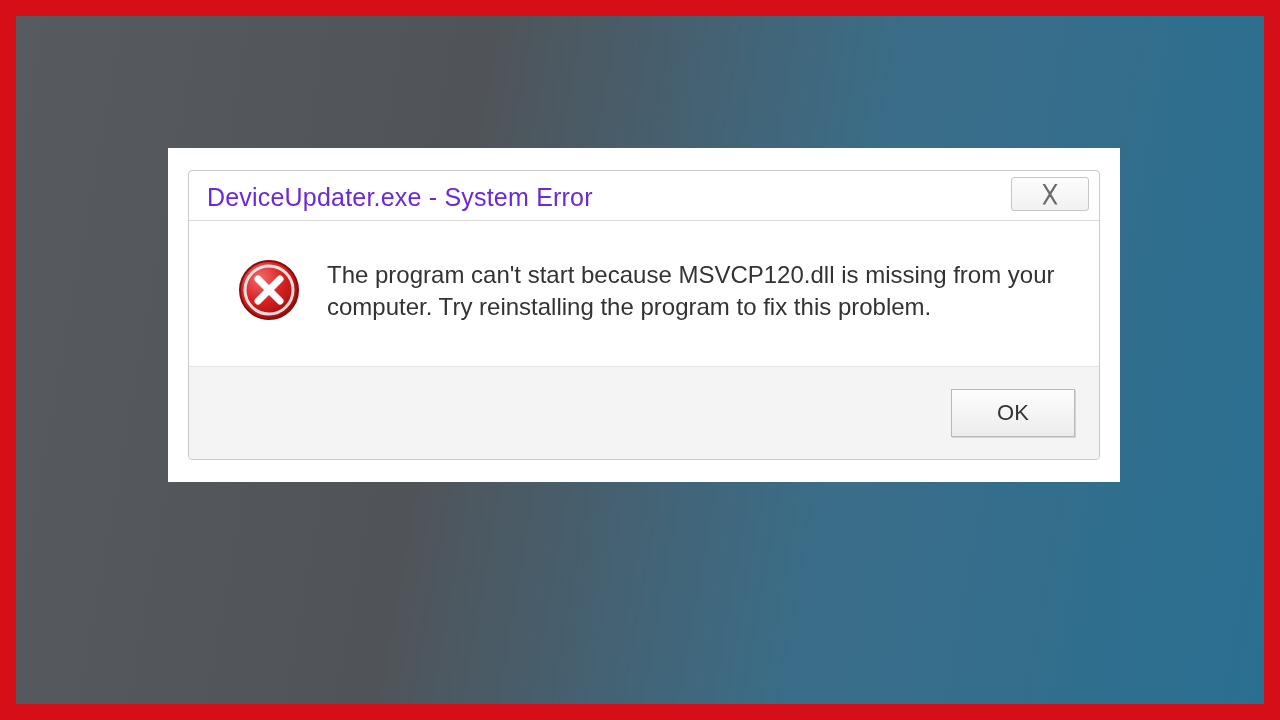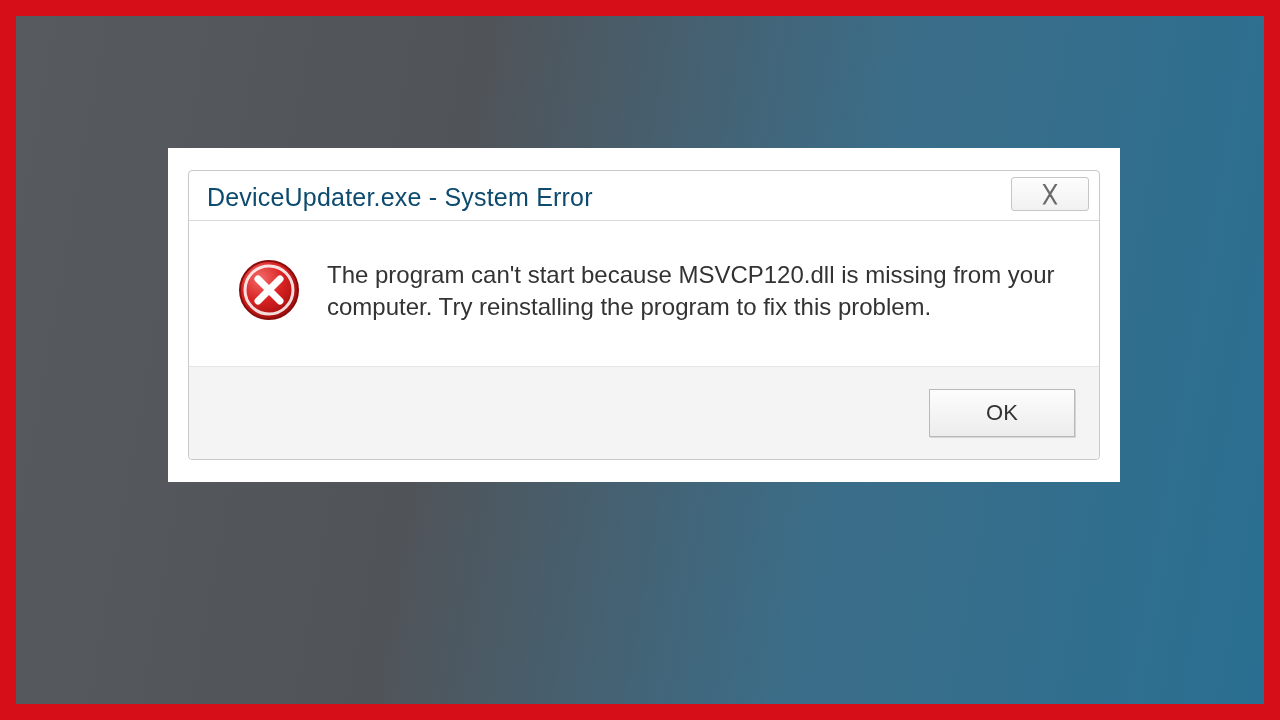--- a/index.html
+++ b/index.html
@@ -28,21 +28,21 @@
       position: relative;
     }
     .titlebar {
       display: flex;
       align-items: flex-start;
       justify-content: space-between;
       padding: 12px 10px 8px 18px;
     }
     .title {
       font-size: 25px;
-      color: #0c4a6e;
+      color: #6d28d9;
       font-weight: 400;
       letter-spacing: 0.2px;
     }
     .close-btn {
       width: 78px;
       height: 34px;
       border: 1px solid #c6c6c6;
       border-radius: 3px;
       background: linear-gradient(#fdfdfd,#f1f1f1);
       display: flex;
@@ -75,21 +75,21 @@
     }
     .footer {
       border-top: 1px solid #e5e5e5;
       background: #f4f4f4;
       padding: 22px 24px;
       display: flex;
       justify-content: flex-end;
       border-radius: 0 0 4px 4px;
     }
     .ok-btn {
-      width: 146px;
+      width: 124px;
       height: 48px;
       border: 1px solid #b9b9b9;
       background: linear-gradient(#fdfdfd,#ececec);
       font-size: 22px;
       color: #333;
       display: flex;
       align-items: center;
       justify-content: center;
       cursor: pointer;
       box-shadow: 1px 1px 0 rgba(0,0,0,0.12);

